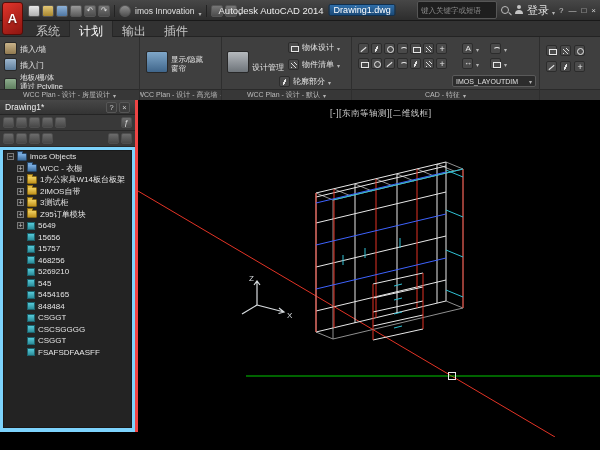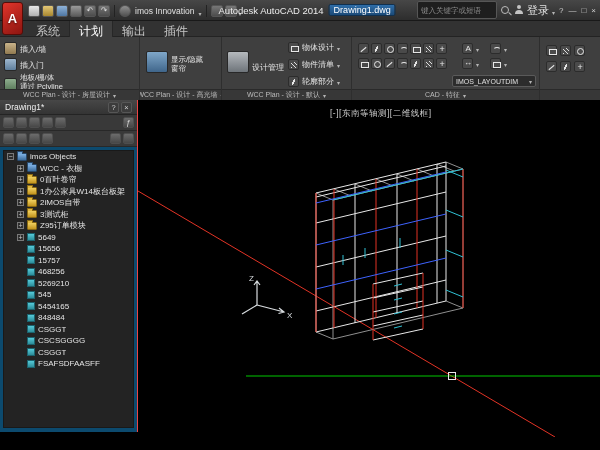--- a/index.html
+++ b/index.html
@@ -72,21 +72,21 @@
   .t-poly::after{content:"";position:absolute;left:1px;top:2px;width:7px;height:6px;
                  background:linear-gradient(115deg,transparent 42%,#e6e6e6 42%,#e6e6e6 58%,transparent 58%)}
   .t-dim::after{content:"↔";position:absolute;left:1px;top:-1px;font-size:8px;color:#e6e6e6}
   .t-text::after{content:"A";position:absolute;left:2.5px;top:0px;font-size:8px;color:#e6e6e6}
   .t-hatch::after{content:"";position:absolute;inset:1.5px;background:repeating-linear-gradient(45deg,#dedede 0 1px,transparent 1px 3px)}
   .t-move::after{content:"+";position:absolute;left:2.5px;top:-0.5px;font-size:9px;color:#e6e6e6}
   .combo{position:absolute;display:flex;align-items:center;justify-content:space-between;
          background:#2c2c2c;border:1px solid #5a5a5a;border-radius:2px;font-size:7px;color:#e0e0e0;padding:0 3px;height:12px}
 
   
-  .palette{position:absolute;left:0;top:100px;width:138px;height:332px;background:#0c4a6e;border-right:1px solid #ef4444}
+  .palette{position:absolute;left:0;top:100px;width:138px;height:332px;background:#7dd3fc;border-right:3px solid #ef4444}
   .ptitle{height:15px;background:linear-gradient(#474747,#343434);display:flex;align-items:center;padding:0 5px;
           font-size:8.5px;color:#f0f0f0;border-bottom:1px solid #242424}
   .sp{flex:1}
   .pbtn{width:11px;height:11px;border:1px solid #565656;background:#3c3c3c;color:#cfcfcf;font-size:7.5px;
         display:flex;align-items:center;justify-content:center;border-radius:2px;margin-left:2px}
   .ptools{height:16px;display:flex;align-items:center;padding:0 3px;gap:2px;background:#393939;border-bottom:1px solid #282828}
   .ptool{width:11px;height:11px;border:1px solid #4e4e4e;background:linear-gradient(#6c6c6c,#474747);border-radius:2px;
          font-size:8px;line-height:10px;text-align:center;color:#ddd}
   .tree{position:absolute;left:3px;top:50px;right:3px;bottom:4px;background:#232323;border:1px solid #191919;
         overflow:hidden;font-size:8px;color:#e4e4e4}
@@ -209,21 +209,21 @@
       <div class="rbtn" style="left:66px;top:5px">
         <span class="tool t-rect"></span>
         <span>物体设计</span>
         <span class="caret"></span>
       </div>
       <div class="rbtn" style="left:66px;top:22px">
         <span class="tool t-hatch"></span>
         <span>物件清单</span>
         <span class="caret"></span>
       </div>
-      <div class="rbtn" style="left:66px;top:39px">
+      <div class="rbtn" style="left:57px;top:39px">
         <span class="tool t-poly"></span>
         <span>轮廓部分</span>
         <span class="caret"></span>
       </div>
       <div class="plabel">
         <span>WCC Plan - 设计 - 默认</span>
         <span class="caret"></span>
       </div>
     </div>
 
@@ -317,25 +317,20 @@
       <div class="trow">
         <span class="expander open"></span>
         <span class="folder blue"></span>
         <span class="tlabel">imos Objects</span>
       </div>
 
       <div class="trow child">
         <span class="expander"></span>
         <span class="folder blue"></span>
         <span class="tlabel">WCC - 衣橱</span>
-      </div>
-      <div class="trow child">
-        <span class="expander"></span>
-        <span class="folder"></span>
-        <span class="tlabel">0百叶卷帘</span>
       </div>
       <div class="trow child">
         <span class="expander"></span>
         <span class="folder"></span>
         <span class="tlabel">1办公家具W14板台板架</span>
       </div>
       <div class="trow child">
         <span class="expander"></span>
         <span class="folder"></span>
         <span class="tlabel">2iMOS自带</span>

